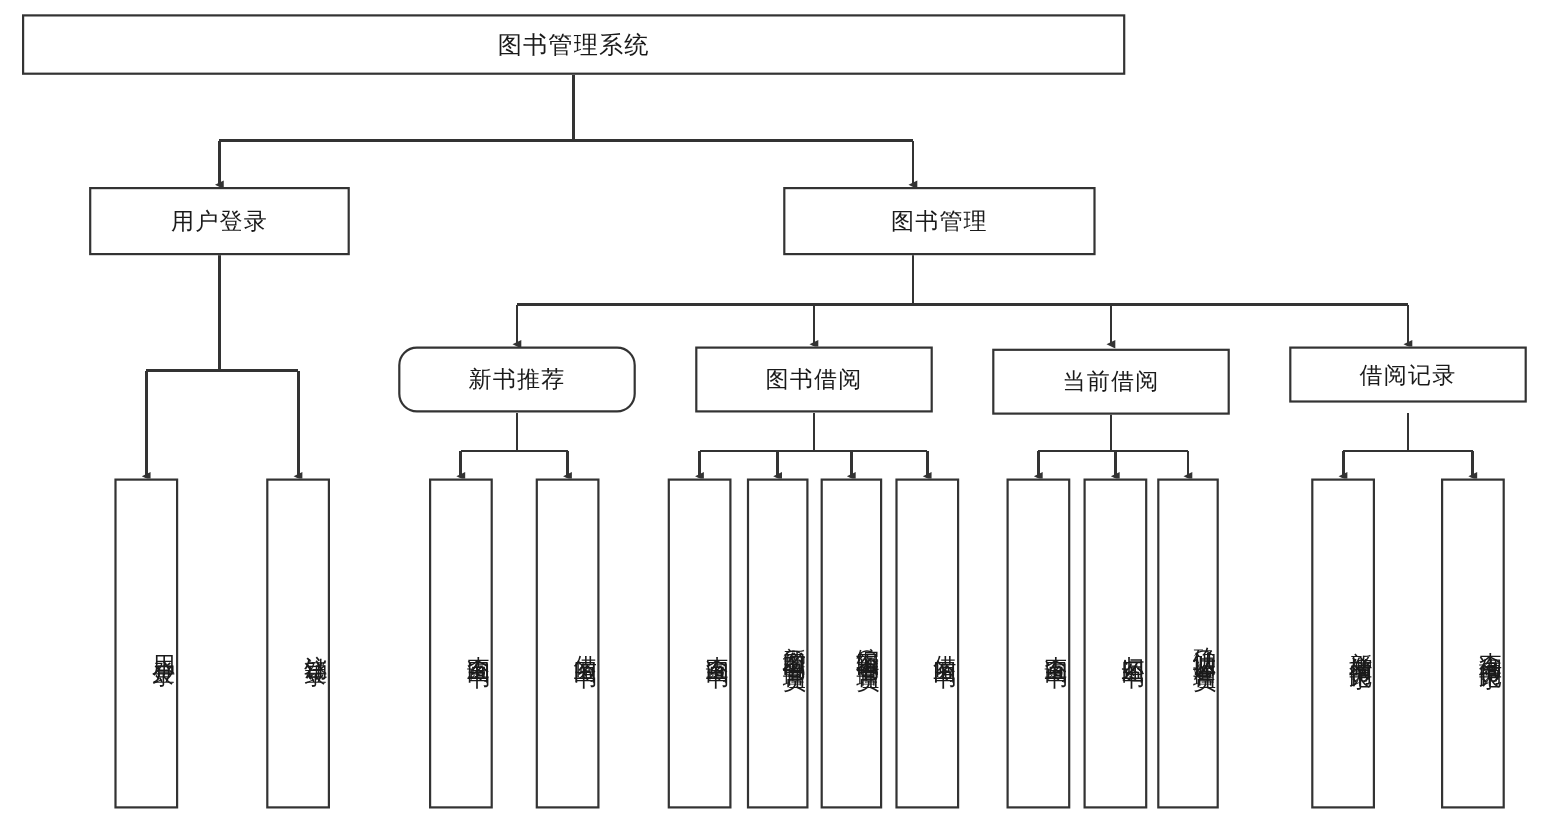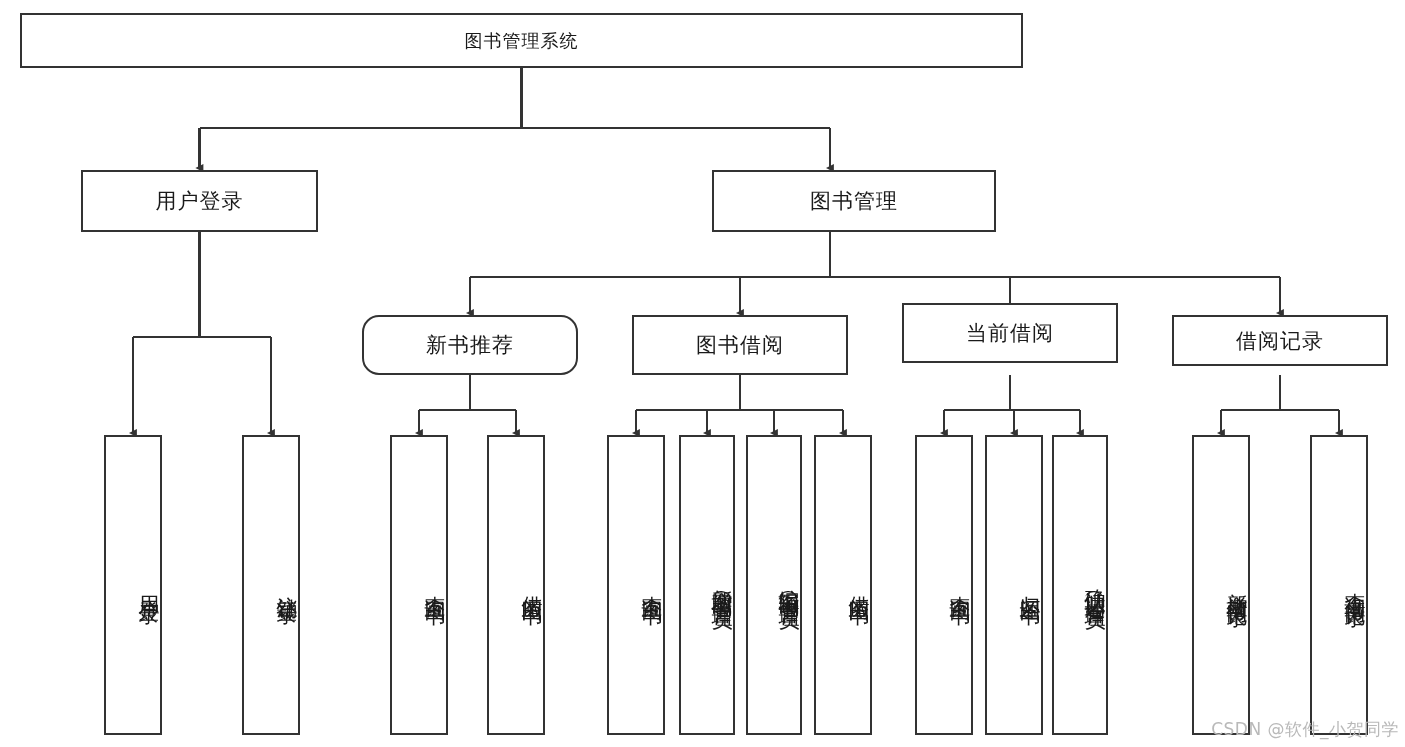--- a/index.html
+++ b/index.html
@@ -48,21 +48,21 @@
     line-height: 1.05;
     letter-spacing: 3px;
     padding: 8px 0;
     align-items: flex-start;
     justify-content: center;
   }
   .node .label {
     display: block;
     white-space: pre;
   }
-  .node.root .label { font-size: 18px; }
+  .node.root .label { font-size: 22px; }
   .watermark {
     position: absolute;
     right: 6px;
     bottom: 6px;
     font-size: 17px;
     color: #b9b9b9;
     letter-spacing: 0.5px;
     white-space: nowrap;
     font-family: "DejaVu Sans", "Liberation Sans", sans-serif;
   }
@@ -123,21 +123,21 @@
       </div>
       <div class="node horizontal" style="left: 712px; top: 170px; width: 284px; height: 62px;">
         <span class="label">图书管理</span>
       </div>
       <div class="node horizontal" style="left: 362px; top: 315px; width: 216px; height: 60px; border-radius: 17px;">
         <span class="label">新书推荐</span>
       </div>
       <div class="node horizontal" style="left: 632px; top: 315px; width: 216px; height: 60px; justify-content: center;">
         <span class="label">图书借阅</span>
       </div>
-      <div class="node horizontal" style="left: 902px; top: 303px; width: 216px; height: 60px;">
+      <div class="node horizontal" style="left: 902px; top: 317px; width: 216px; height: 60px;">
         <span class="label">当前借阅</span>
       </div>
       <div class="node horizontal" style="left: 1172px; top: 315px; width: 216px; height: 51px;">
         <span class="label">借阅记录</span>
       </div>
       <div class="node vertical" style="left: 104px; top: 435px; width: 58px; height: 300px;">
         <span class="label">用户登录</span>
       </div>
       <div class="node vertical" style="left: 242px; top: 435px; width: 58px; height: 300px;">
         <span class="label">注销登录</span>
@@ -170,14 +170,13 @@
         <span class="label">确认归还（管理员）</span>
       </div>
       <div class="node vertical" style="left: 1192px; top: 435px; width: 58px; height: 300px;">
         <span class="label">新增借阅记录</span>
       </div>
       <div class="node vertical" style="left: 1310px; top: 435px; width: 58px; height: 300px;">
         <span class="label">查询借阅记录</span>
       </div>
     </div>
 
-  <div class="watermark">CSDN @软件_小贺同学</div>
 </div>
 
 </body></html>

